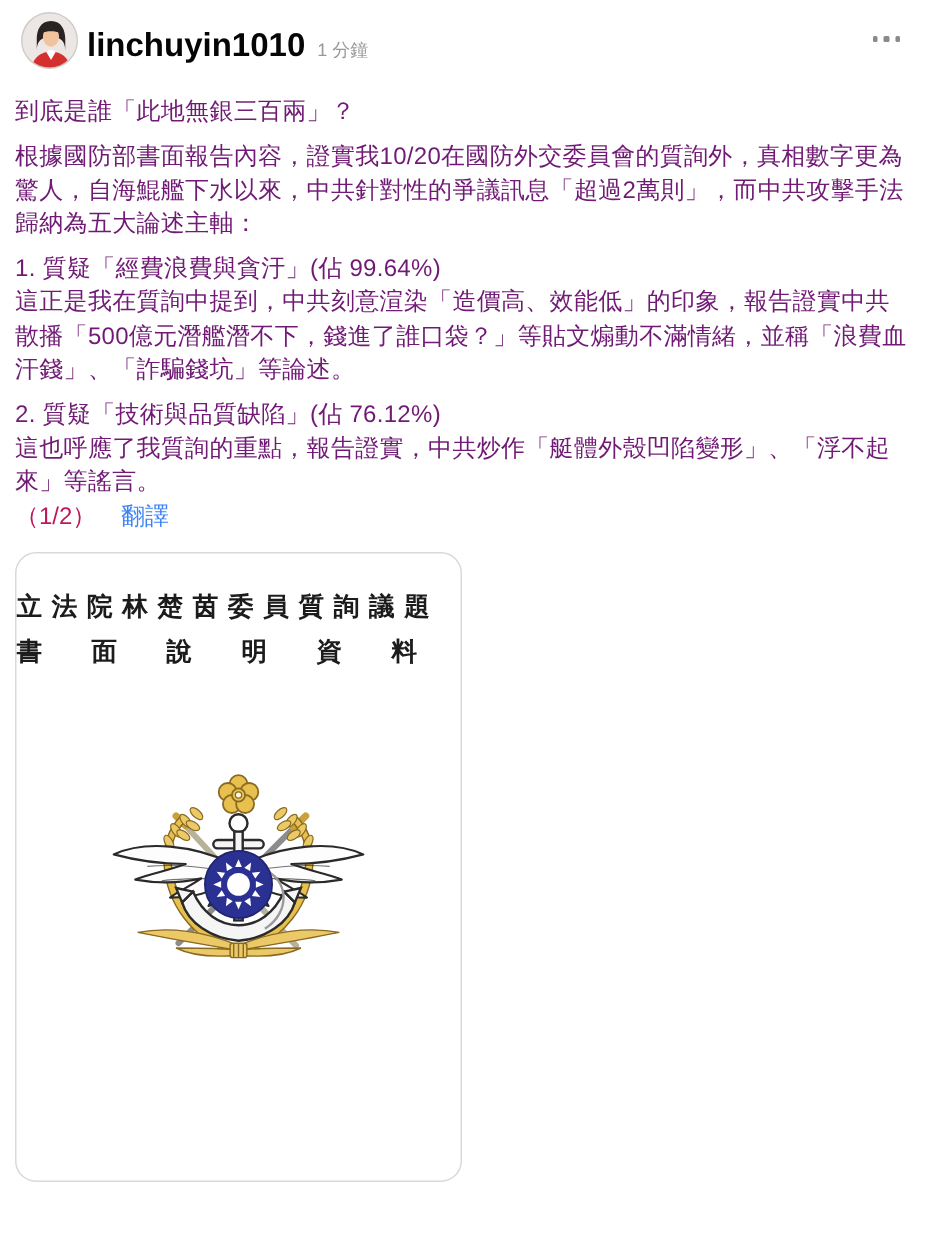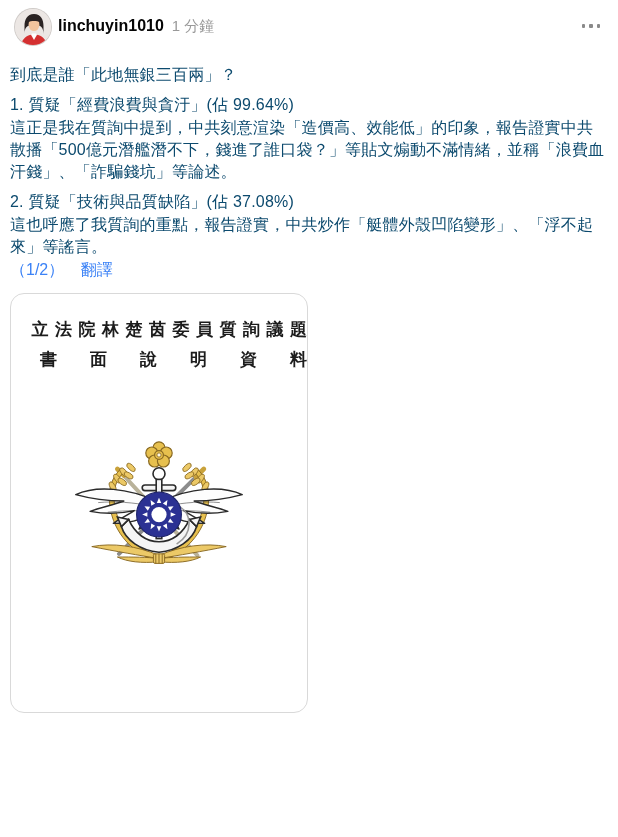--- a/index.html
+++ b/index.html
@@ -15,50 +15,50 @@
   }
   
   .post-header { position:relative; height:54px; padding:8px 14px 0 14px; }
   .avatar {
     position:absolute; left:14px; top:8px;
     width:38px; height:38px; border-radius:50%;
     overflow:hidden; border:1px solid rgba(0,0,0,.12);
     cursor:pointer; background:#ece7e4;
   }
   .name-row { position:absolute; left:58px; top:17px; white-space:nowrap; }
-  .username { font-size:16px; font-weight:700; color:#050505; cursor:pointer; }
-  .timestamp { font-size:15px; color:#999; margin-left:8px; }
+  .username { font-size:22px; font-weight:700; color:#050505; cursor:pointer; }
+  .timestamp { font-size:12px; color:#999; margin-left:8px; }
   .more-btn {
     position:absolute; right:14px; top:16px;
     width:26px; height:20px; border:none; background:none; cursor:pointer;
     display:flex; align-items:center; justify-content:center; gap:4px;
   }
   .more-btn i { width:3.5px; height:3.5px; background:#8a8a8a; display:block; border-radius:1px; }
   
   .post-body { margin:10px 10px 0 10px; }
   .post-block {
-    font-size:16px; line-height:22.3px; color:#0c4a6e;
+    font-size:16px; line-height:22.3px; color:#701a75;
     white-space:pre-line; margin-top:8px;
     letter-spacing:0.2px;
   }
   .post-block:first-child { margin-top:0; }
   .post-footer { margin-top:1px; font-size:16px; line-height:22px; }
-  .page-indicator { color:#3b82f6; }
+  .page-indicator { color:#be185d; }
   .translate-link { color:#3b82f6; margin-left:12px; cursor:pointer; }
   
   .attachment-card {
     margin:12px 0 0 10px;
     width:298px; height:420px;
     border:1px solid #d9d9d9;
     border-radius:14px;
     background:#fff;
     overflow:hidden;
     cursor:pointer;
   }
-  .doc-title { margin-top:24px; text-align:right; font-family:"DejaVu Serif","Liberation Serif",serif; color:#1c1c1c; }
+  .doc-title { margin-top:24px; text-align:left; font-family:"DejaVu Serif","Liberation Serif",serif; color:#1c1c1c; }
   .doc-title-line1 { font-size:17px; font-weight:600; letter-spacing:6.5px; margin-right:-6.5px; display:inline-block; white-space:nowrap; }
   .doc-title-line2 { font-size:17px; font-weight:600; letter-spacing:33px; margin-right:-33px; display:inline-block; white-space:nowrap; margin-top:7px; }
   .emblem-wrap { margin-top:62px; display:flex; justify-content:center; }
 </style>
 </head>
 <body>
 
 <div class="page">
 
   <div class="post-header">
@@ -77,23 +77,24 @@
     </div>
     <button class="more-btn" aria-label="more">
       <i></i>
         <i></i>
         <i></i>
     </button>
   </div>
 
   <div class="post-body">
     <div class="post-block">到底是誰「此地無銀三百兩」？</div>
+    <div class="post-block">根據國防部書面報告內容，證實我10/20在國防外交委員會的質詢外，真相數字更為驚人，自海鯤艦下水以來，中共針對性的爭議訊息「超過2萬則」，而中共攻擊手法歸納為五大論述主軸：</div>
     <div class="post-block">1. 質疑「經費浪費與貪汙」(佔 99.64%)
 這正是我在質詢中提到，中共刻意渲染「造價高、效能低」的印象，報告證實中共散播「500億元潛艦潛不下，錢進了誰口袋？」等貼文煽動不滿情緒，並稱「浪費血汗錢」、「詐騙錢坑」等論述。</div>
-    <div class="post-block">2. 質疑「技術與品質缺陷」(佔 37.08%)
+    <div class="post-block">2. 質疑「技術與品質缺陷」(佔 76.12%)
 這也呼應了我質詢的重點，報告證實，中共炒作「艇體外殼凹陷變形」、「浮不起來」等謠言。</div>
     <div class="post-footer">
       <span class="page-indicator">（1/2）</span>
       <span class="translate-link">翻譯</span>
     </div>
   </div>
 
   <div class="attachment-card">
     <div class="doc-title">
       <span class="doc-title-line1">立法院林楚茵委員質詢議題</span><br>

